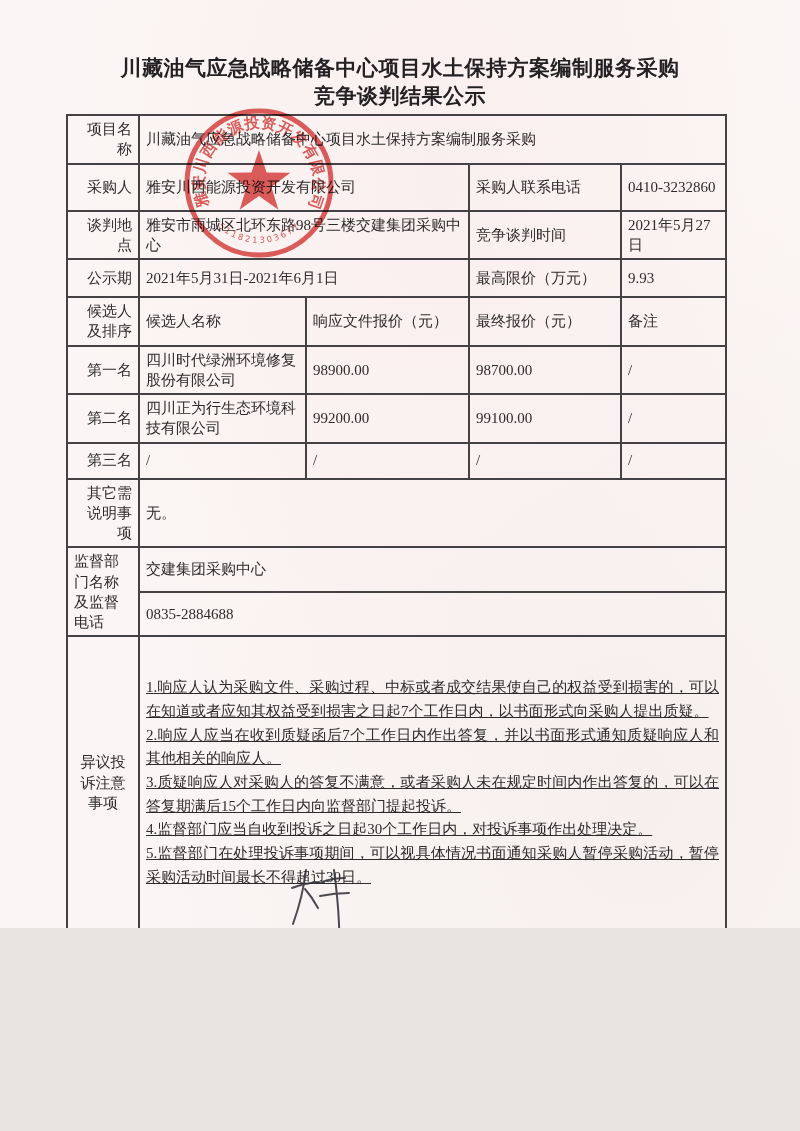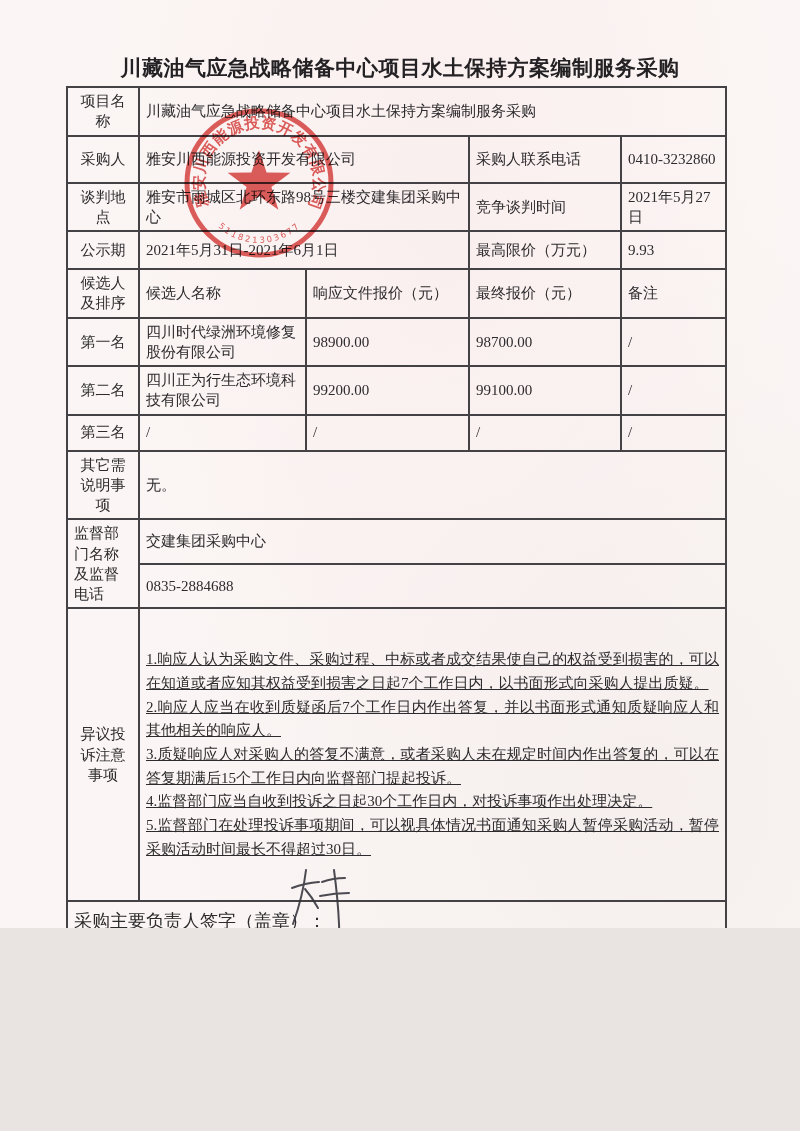--- a/index.html
+++ b/index.html
@@ -24,21 +24,21 @@
     table-layout:fixed;
     font-size:15px;
   }
   table.doc td {
     border:2px solid #454245;
     padding:3px 6px;
     vertical-align:middle;
     line-height:1.35;
     word-break:break-all;
   }
-  td.lab  { text-align:center; padding:3px 4px; }
+  td.lab  { text-align:right; padding:3px 4px; }
   td.cen  { text-align:left; }
   td.val  { text-align:left; }
   td.obj-label { text-align:center; padding:3px 4px; }
   .obj-text p { margin:0; text-align:justify; line-height:1.58;text-decoration:underline; }
   .sig-cell { font-size:18px;text-decoration:underline; }
   .seal {
     position:absolute; left:174px; top:98px; width:170px; height:170px;
     mix-blend-mode:multiply; opacity:.84; pointer-events:none;
   }
   .signature {
@@ -46,20 +46,21 @@
     pointer-events:none;
   }
 </style>
 </head>
 <body>
 
 <div class="page">
 
   <div class="title">
     <div>川藏油气应急战略储备中心项目水土保持方案编制服务采购</div>
+    <div>竞争谈判结果公示</div>
   </div>
 
   <table class="doc">
     <colgroup>
       <col style="width:72px">
         <col style="width:167px">
         <col style="width:163px">
       <col style="width:152px">
         <col style="width:105px">
     </colgroup>

